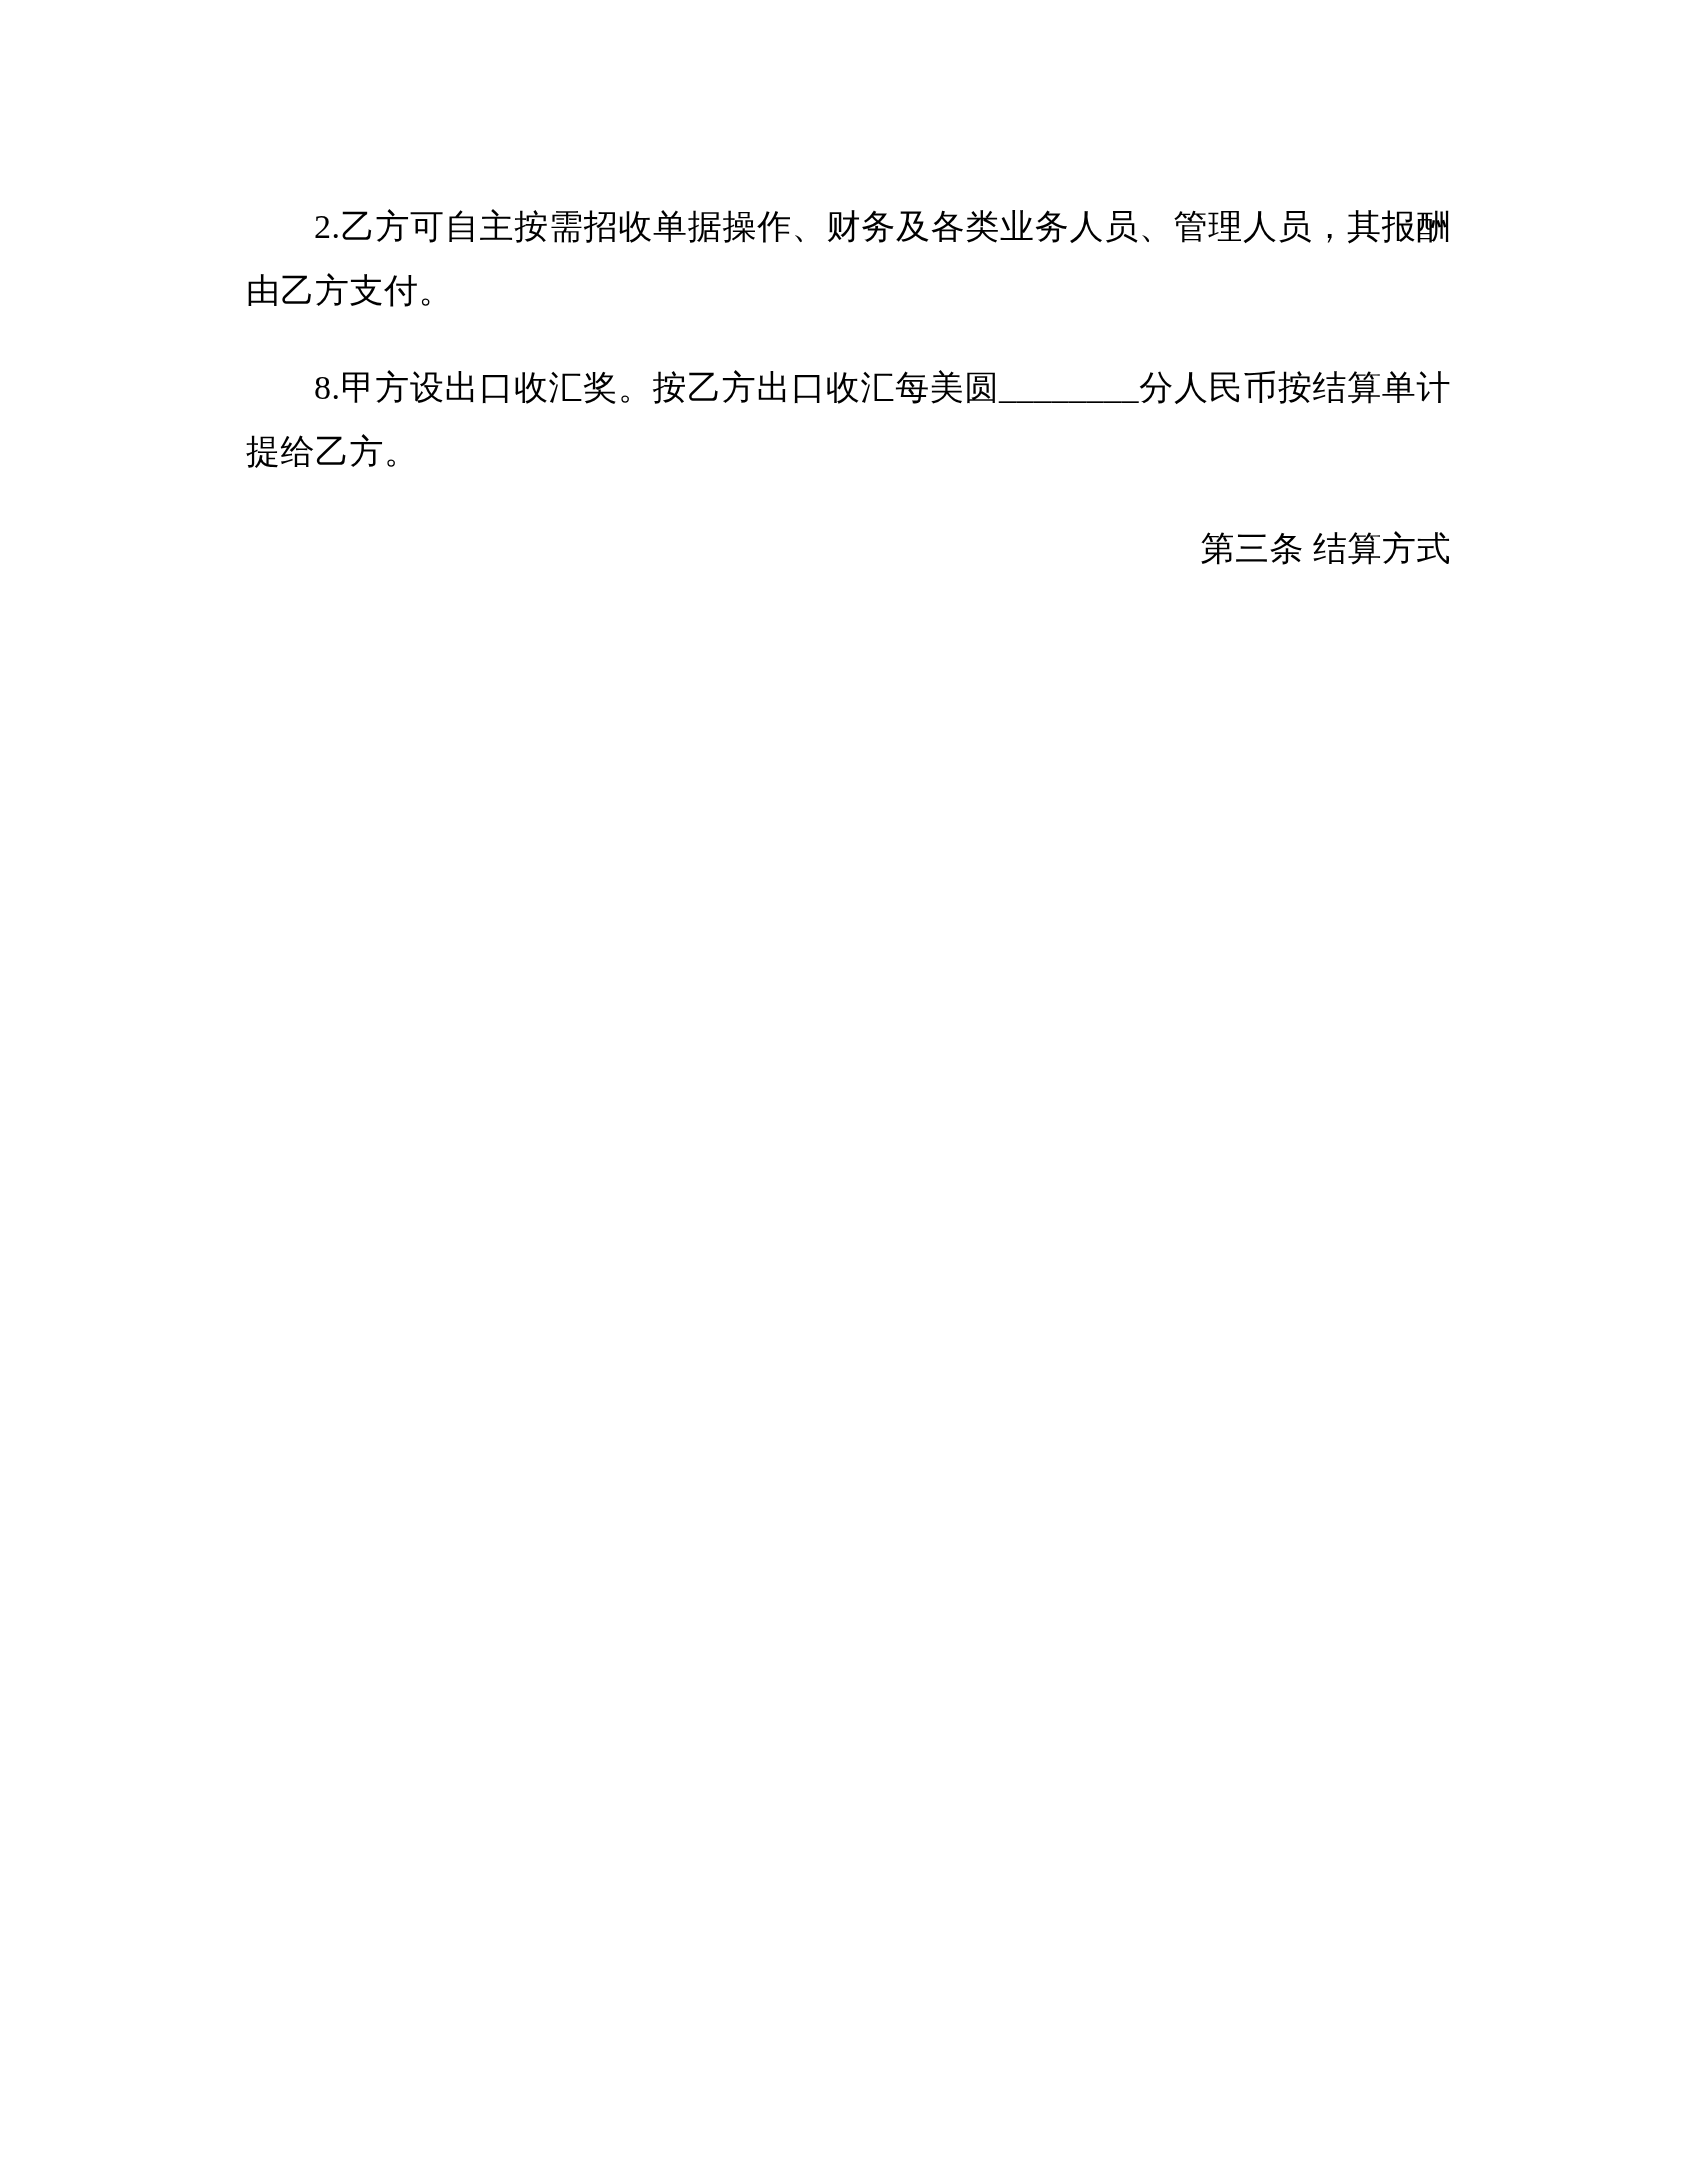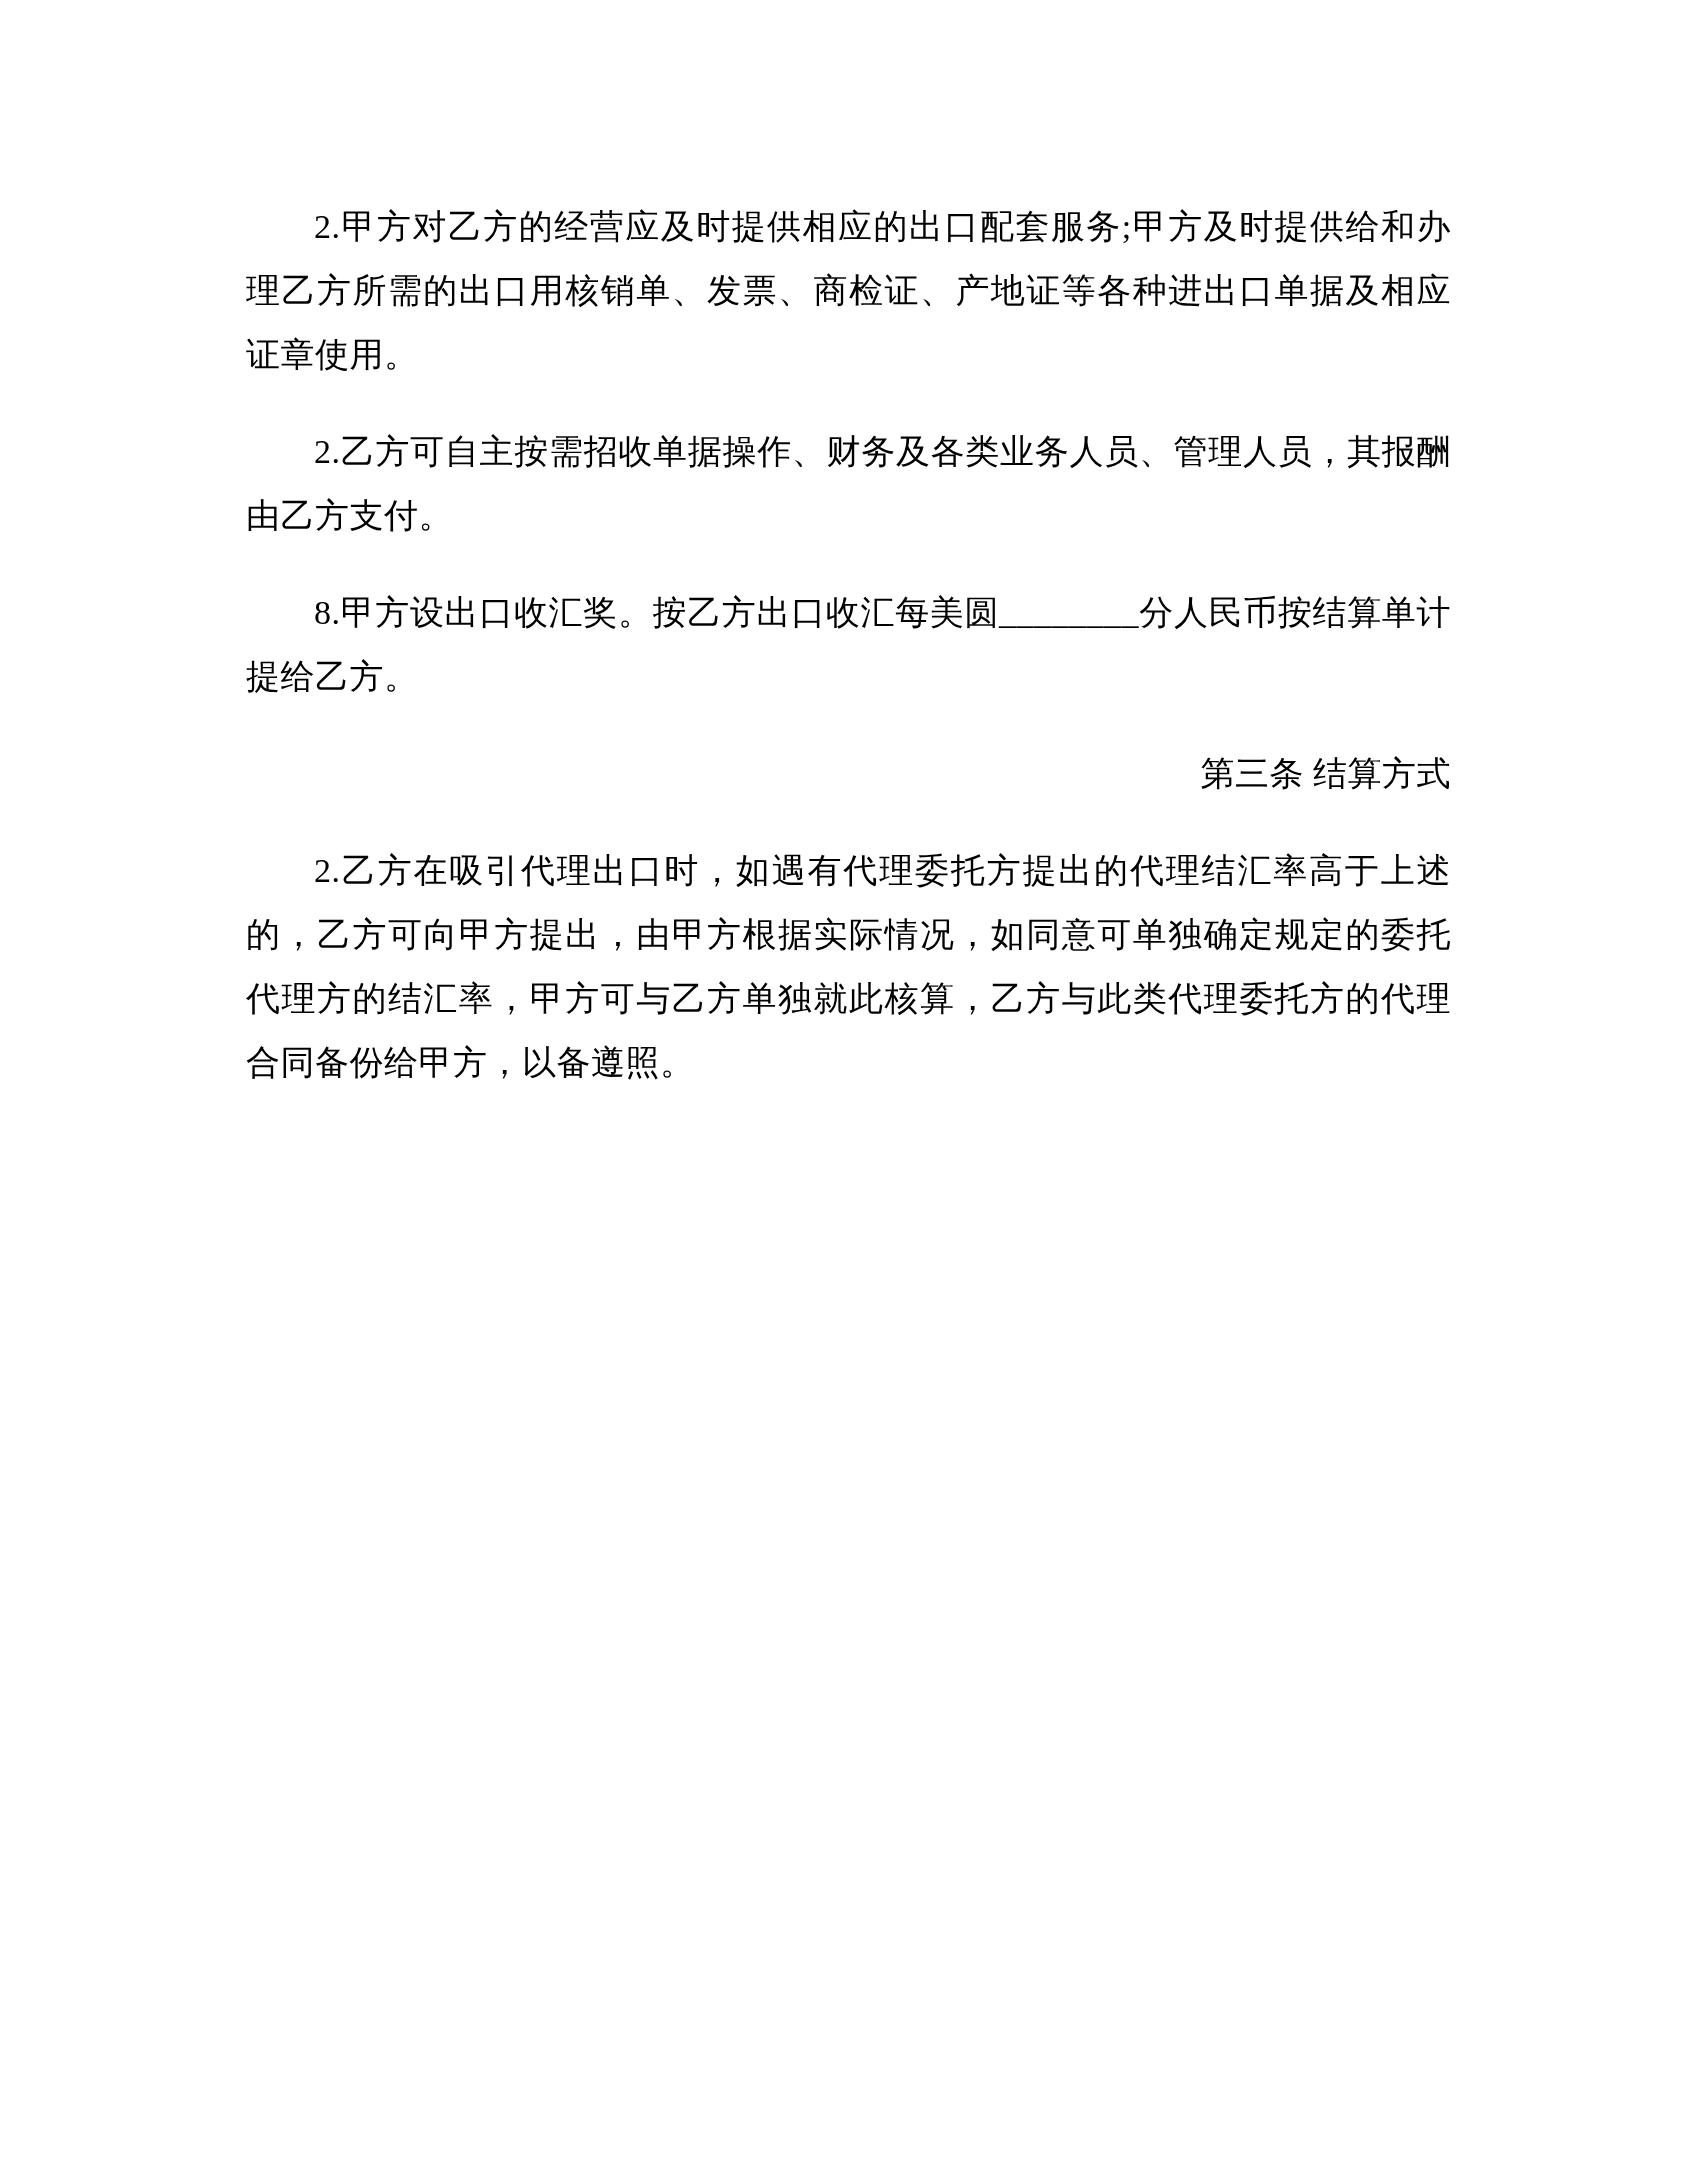--- a/index.html
+++ b/index.html
@@ -32,20 +32,18 @@
   }
   .doc p.heading {
     text-align: right;
   }
 </style>
 </head>
 <body>
 
 <div class="page">
   <div class="doc">
-    <p>2.甲方对乙方的经营应及时提供相应的出口配套服务;甲方及时提供给和办理乙方所需的出口用核销单、发票、商检证、产地证等各种进出口单据及相应证章使用。</p>
     <p>2.乙方可自主按需招收单据操作、财务及各类业务人员、管理人员，其报酬由乙方支付。</p>
     <p>8.甲方设出口收汇奖。按乙方出口收汇每美圆________分人民币按结算单计提给乙方。</p>
     <p class="heading">第三条 结算方式</p>
-    <p>2.乙方在吸引代理出口时，如遇有代理委托方提出的代理结汇率高于上述的，乙方可向甲方提出，由甲方根据实际情况，如同意可单独确定规定的委托代理方的结汇率，甲方可与乙方单独就此核算，乙方与此类代理委托方的代理合同备份给甲方，以备遵照。</p>
   </div>
 </div>
 
 
 </body></html>

